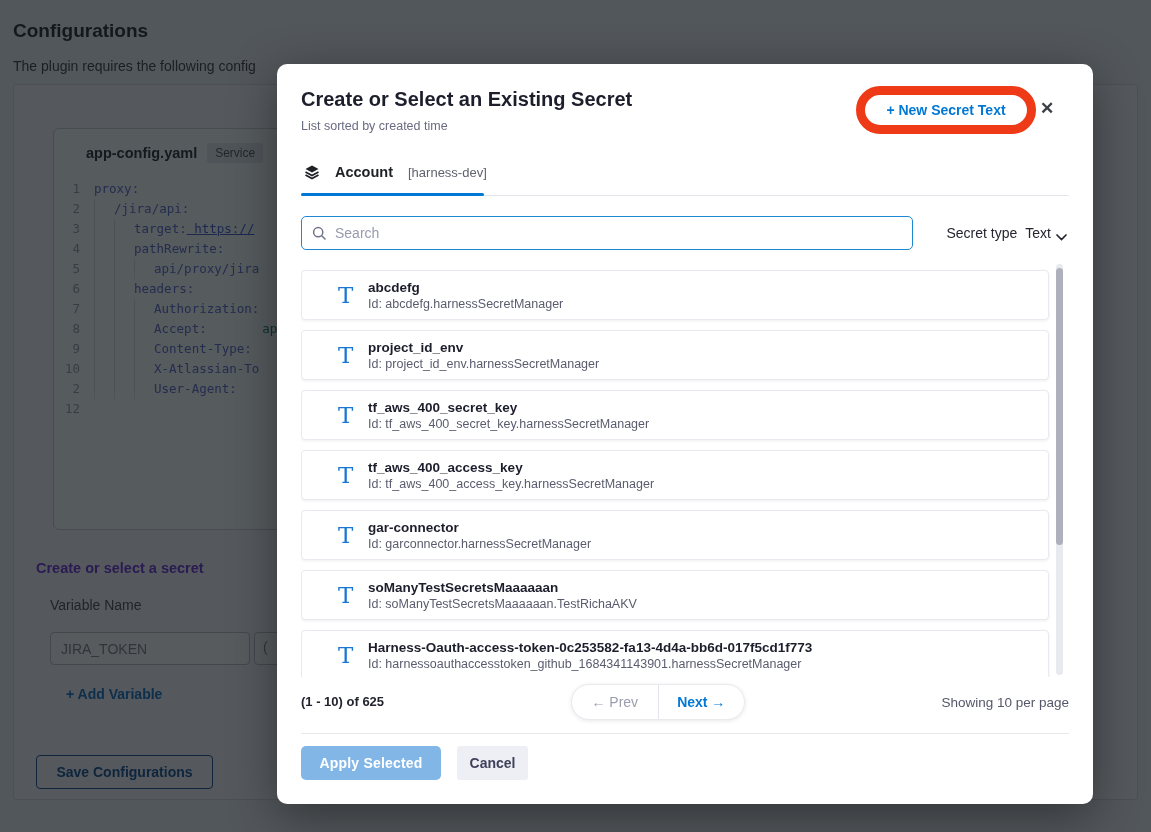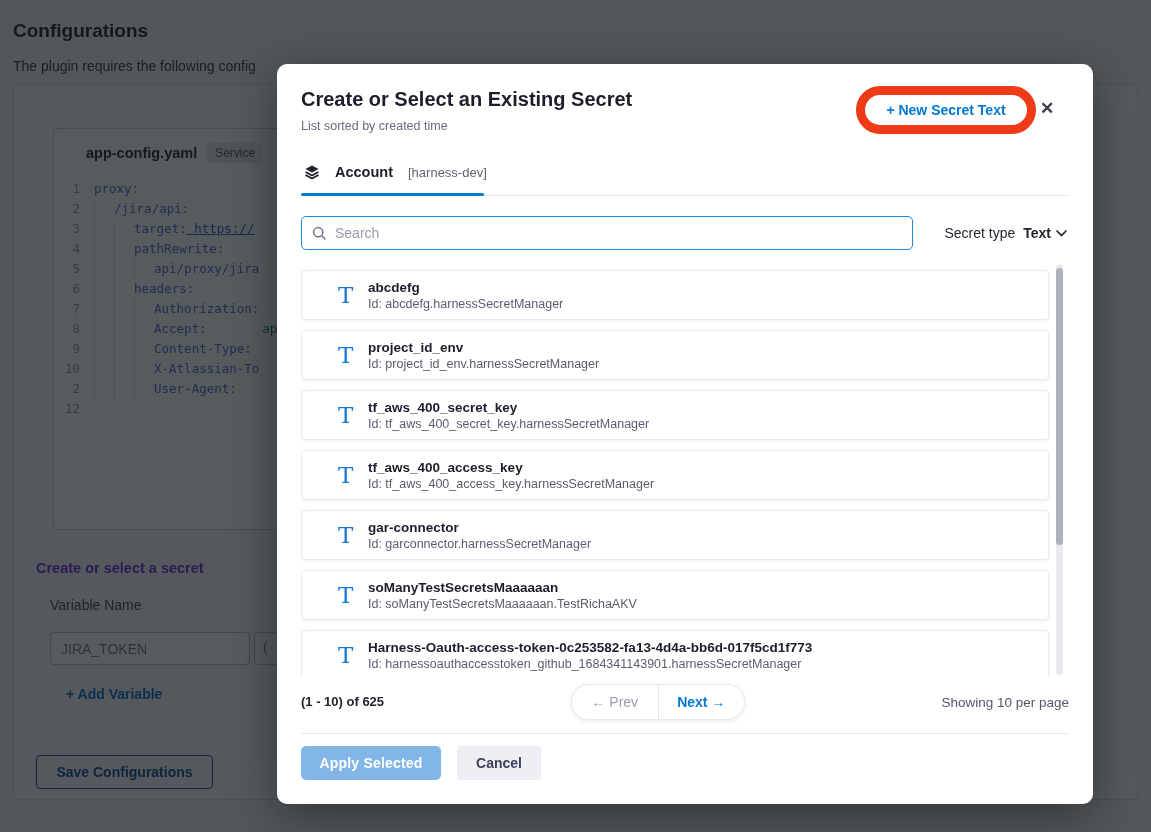--- a/index.html
+++ b/index.html
@@ -47,40 +47,40 @@
   .tab-label { font-size:14.5px; font-weight:600; color:#1f2127; }
   .tab-scope { font-size:13px; color:#60626f; }
   .tab-hairline { position:absolute; left:24px; top:131px; width:768px; height:1px; background:#e5e6eb; }
   .tab-underline { position:absolute; left:24px; top:129px; width:183px; height:3px; background:#0278d5; border-radius:2px; }
 
   .search-box { position:absolute; left:24px; top:152px; width:612px; height:34px; border:1.5px solid #1e88d6; border-radius:5px; display:flex; align-items:center; padding:0 10px; gap:8px; }
   .search-box input { border:none; outline:none; flex:1; font-size:14px; color:#2a2b36; font-family:"Liberation Sans", sans-serif; background:transparent; }
   .search-box input::placeholder { color:#989aad; }
   .stype { position:absolute; right:26px; top:152px; height:34px; display:flex; align-items:center; gap:8px; }
   .stype-l { font-size:14px; color:#24252f; }
-  .stype-v { font-size:14px; font-weight:700; color:#24252f; display:flex; align-items:center; gap:5px; cursor:pointer; }
+  .stype-v { font-size:14px; font-weight:400; color:#24252f; display:flex; align-items:flex-end; gap:5px; cursor:pointer; }
 
   .list { position:absolute; left:24px; top:198px; width:764px; height:415px; overflow:hidden; }
   .card { position:absolute; left:0; width:748px; height:50px; background:#fff; border:1px solid #e9eaef; border-radius:4px; box-shadow:0 1px 3px rgba(30,30,60,.07); display:flex; align-items:center; cursor:pointer; }
   .t-ic { width:30px; margin-left:36px; font-family:"DejaVu Serif", serif; font-size:23px; color:#1a76d2; line-height:1; flex:none; }
   .card-txt { display:flex; flex-direction:column; gap:2px; min-width:0; }
   .card-name { font-size:13.5px; font-weight:bold; color:#1d1e2c; white-space:nowrap; }
   .card-id { font-size:12.5px; color:#5a5c6e; white-space:nowrap; }
   .sbar-track { position:absolute; right:2px; top:2px; width:7px; height:411px; background:#e9eaef; border-radius:4px; }
   .sbar-thumb { position:absolute; right:2px; top:6px; width:7px; height:277px; background:#aeb1bc; border-radius:4px; cursor:pointer; }
 
   .pg-range { position:absolute; left:24px; top:630px; font-size:13px; font-weight:600; color:#23242e; }
   .pager { position:absolute; left:294px; top:620px; width:174px; height:36px; background:#fff; border:1px solid #e9eaee; border-radius:18px; box-shadow:0 1px 4px rgba(30,30,60,.10); display:flex; }
   .pager .prev { flex:1; display:flex; align-items:center; justify-content:center; font-size:14px; font-weight:500; color:#9b9dae; border-right:1px solid #e4e5ea; cursor:pointer; }
   .pager .next { flex:1; display:flex; align-items:center; justify-content:center; font-size:14px; font-weight:600; color:#0278d5; cursor:pointer; }
   .pg-show { position:absolute; right:24px; top:631px; font-size:13.5px; color:#55576a; }
 
   .m-divider { position:absolute; left:24px; top:669px; width:768px; height:1px; background:#e7e8ec; }
   .apply-btn { position:absolute; left:24px; top:682px; width:140px; height:34px; background:#82b6e7; border:none; border-radius:5px; color:#fff; font-size:14px; font-weight:bold; font-family:"Liberation Sans", sans-serif; letter-spacing:.2px; }
-  .cancel-btn { position:absolute; left:180px; top:682px; width:84px; height:34px; background:#edeff5; border:none; border-radius:3px; color:#3f415a; font-size:14px; font-weight:bold; font-family:"Liberation Sans", sans-serif; }
+  .cancel-btn { position:absolute; left:180px; top:682px; width:71px; height:34px; background:#edeff5; border:none; border-radius:3px; color:#3f415a; font-size:14px; font-weight:bold; font-family:"Liberation Sans", sans-serif; }
 
   .icon-svg { display:block; }
 </style>
 </head>
 <body>
 
 <div class="screen">
 
   <div class="pg-title">Configurations</div>
   <div class="pg-sub">The plugin requires the following config</div>

